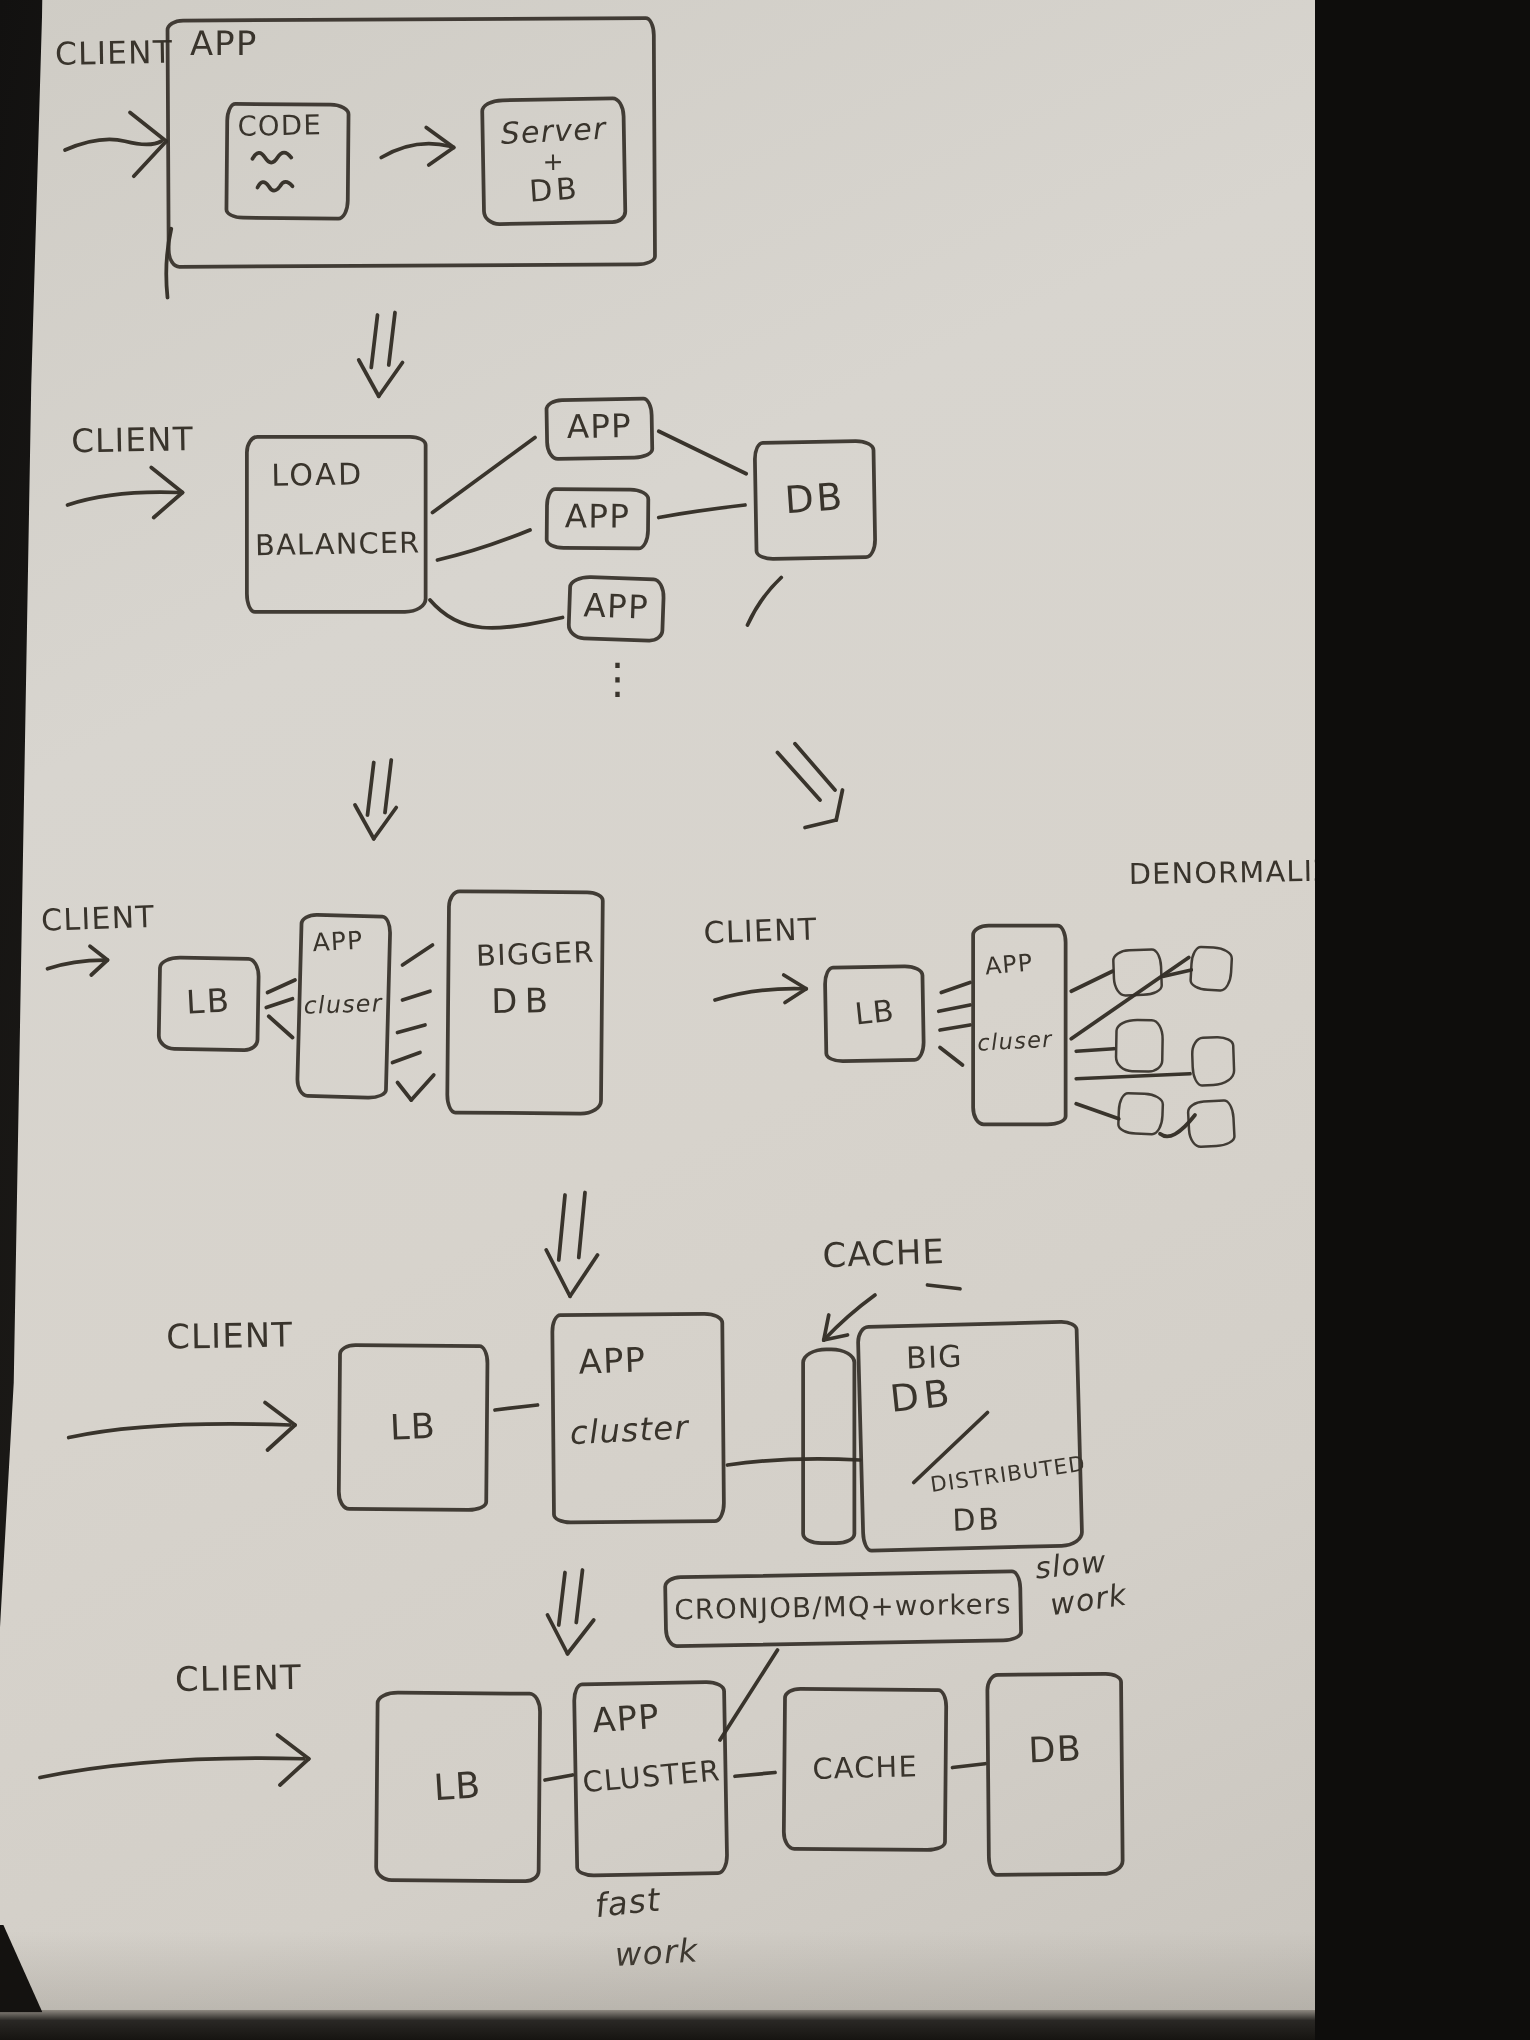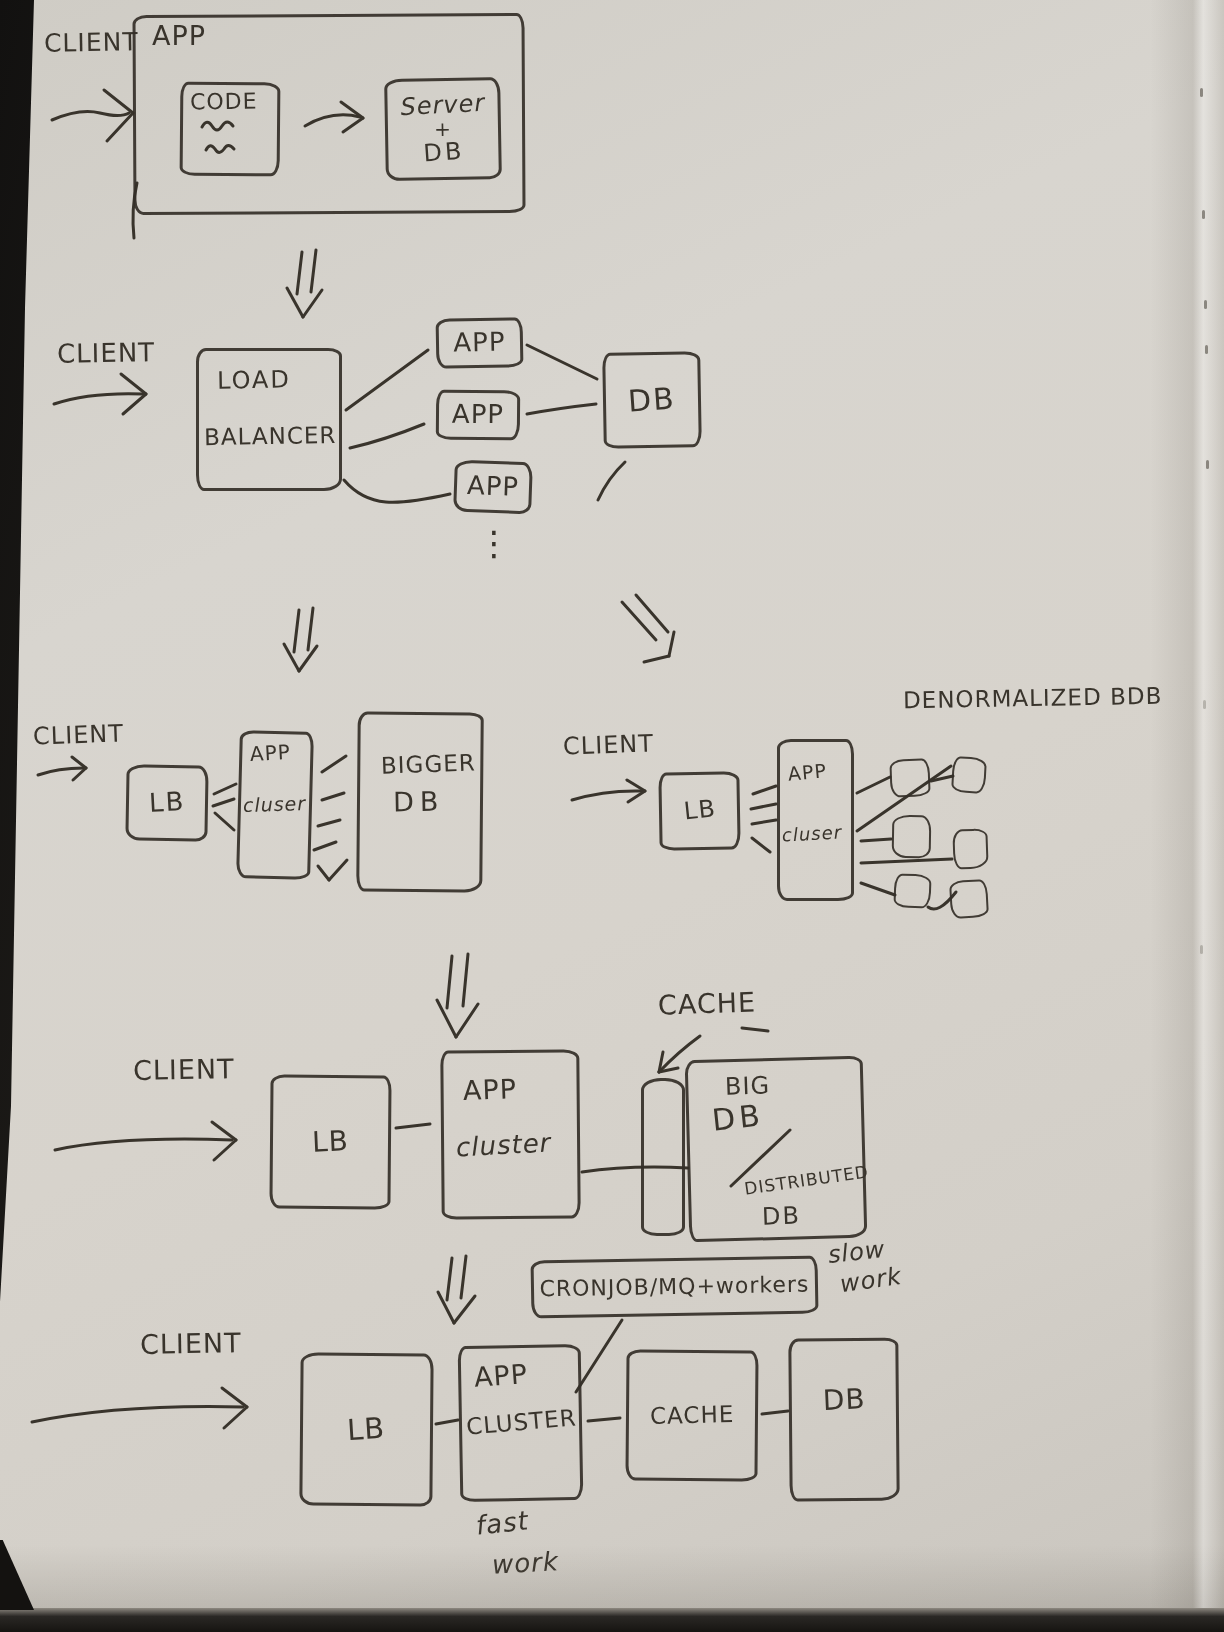--- a/index.html
+++ b/index.html
@@ -1,17 +1,17 @@
 <!DOCTYPE html>
 <html><head>
 <meta charset="utf-8">
 <style>
   html,body{margin:0;padding:0;background:#0e0d0c;}
   #photo{
-    position:relative; width:1224px; height:1632px; overflow:hidden;
+    position:relative; width:1052px; height:1632px; overflow:hidden;
     background:linear-gradient(155deg,#cfccc5 0%,#d8d5cf 30%,#d7d3cc 55%,#d3cfc8 78%,#c9c5be 100%);
     font-family:"DejaVu Sans",sans-serif;
   }
   .lbl{position:absolute; color:#39342c; white-space:nowrap; line-height:1.05; letter-spacing:1px;}
   .sketch-box{position:absolute; border:3px solid rgba(52,47,40,0.92); background:transparent; box-sizing:border-box;}
   .r1{border-radius:14px 8px 16px 10px / 9px 15px 8px 15px;}
   .r2{border-radius:8px 16px 9px 15px / 15px 9px 16px 8px;}
   .r3{border-radius:18px 10px 12px 14px / 10px 16px 10px 12px;}
   .r4{border-radius:10px 14px 18px 8px / 14px 8px 12px 16px;}
   .flexc{display:flex; flex-direction:column; align-items:center; justify-content:center;}

